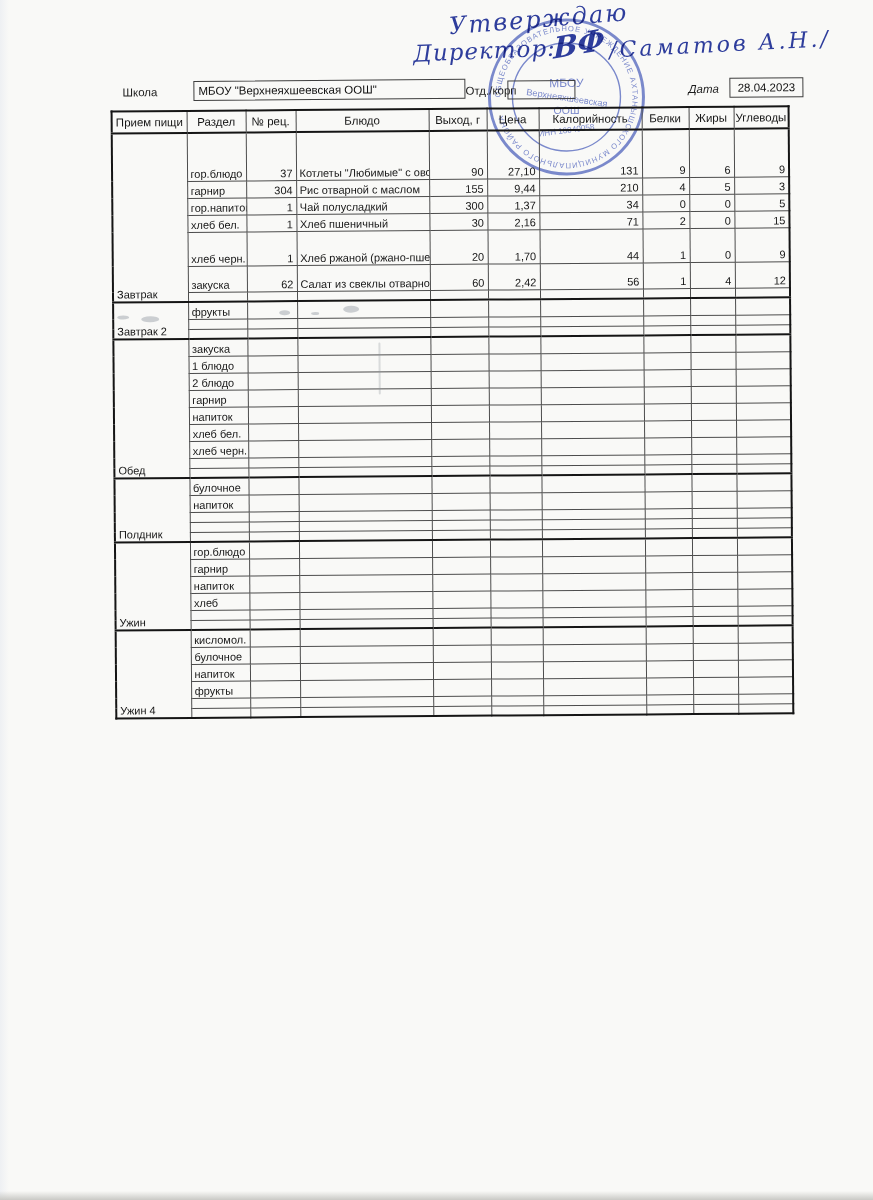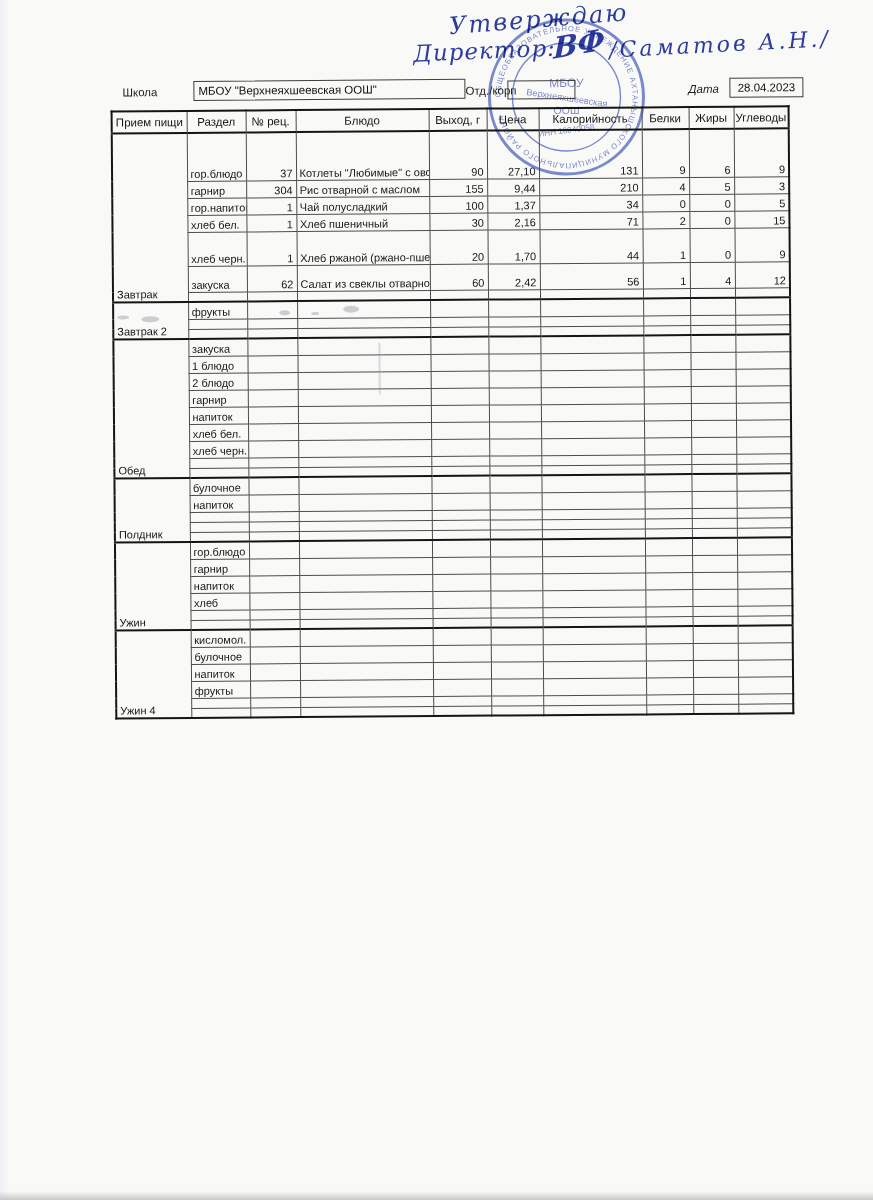--- a/index.html
+++ b/index.html
@@ -133,21 +133,21 @@
           <td class="c-num">9,44</td>
           <td class="c-num c-cal">210</td>
           <td class="c-num">4</td>
           <td class="c-num">5</td>
           <td class="c-num">3</td>
         </tr>
         <tr>
           <td class="c-razdel">гор.напиток</td>
           <td class="c-rec">1</td>
           <td class="c-dish">Чай полусладкий</td>
-          <td class="c-num">100</td>
+          <td class="c-num">300</td>
           <td class="c-num">1,37</td>
           <td class="c-num c-cal">34</td>
           <td class="c-num">0</td>
           <td class="c-num">0</td>
           <td class="c-num">5</td>
         </tr>
         <tr>
           <td class="c-razdel">хлеб бел.</td>
           <td class="c-rec">1</td>
           <td class="c-dish">Хлеб пшеничный</td>

